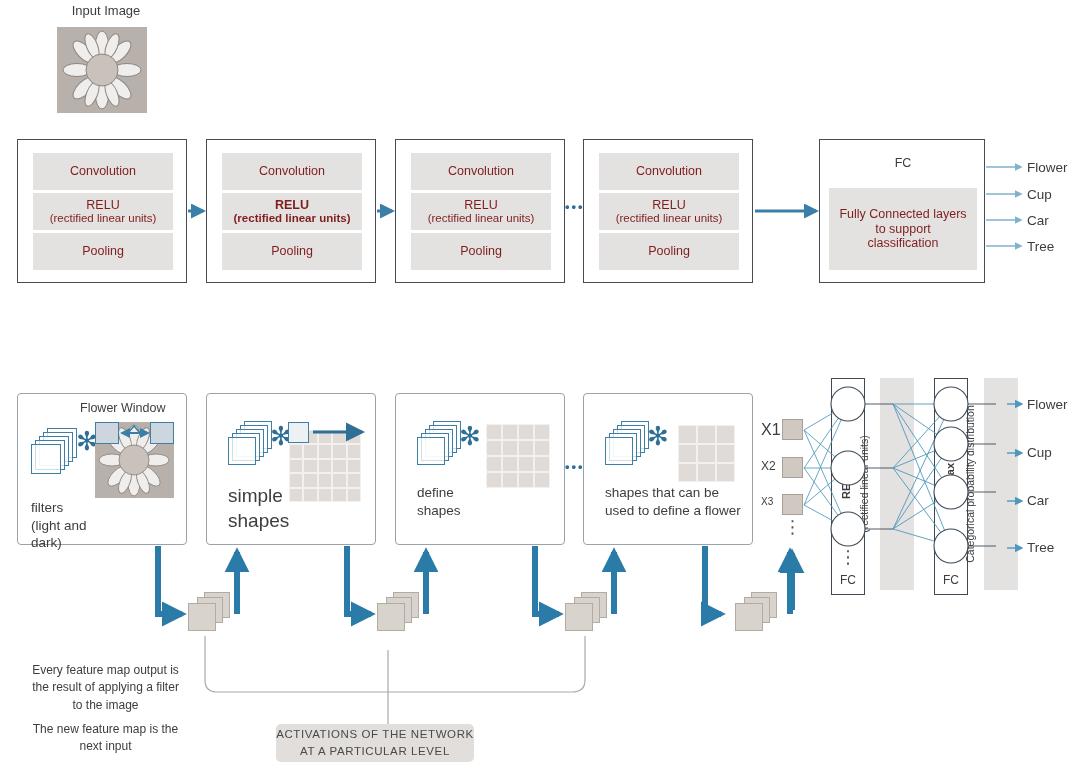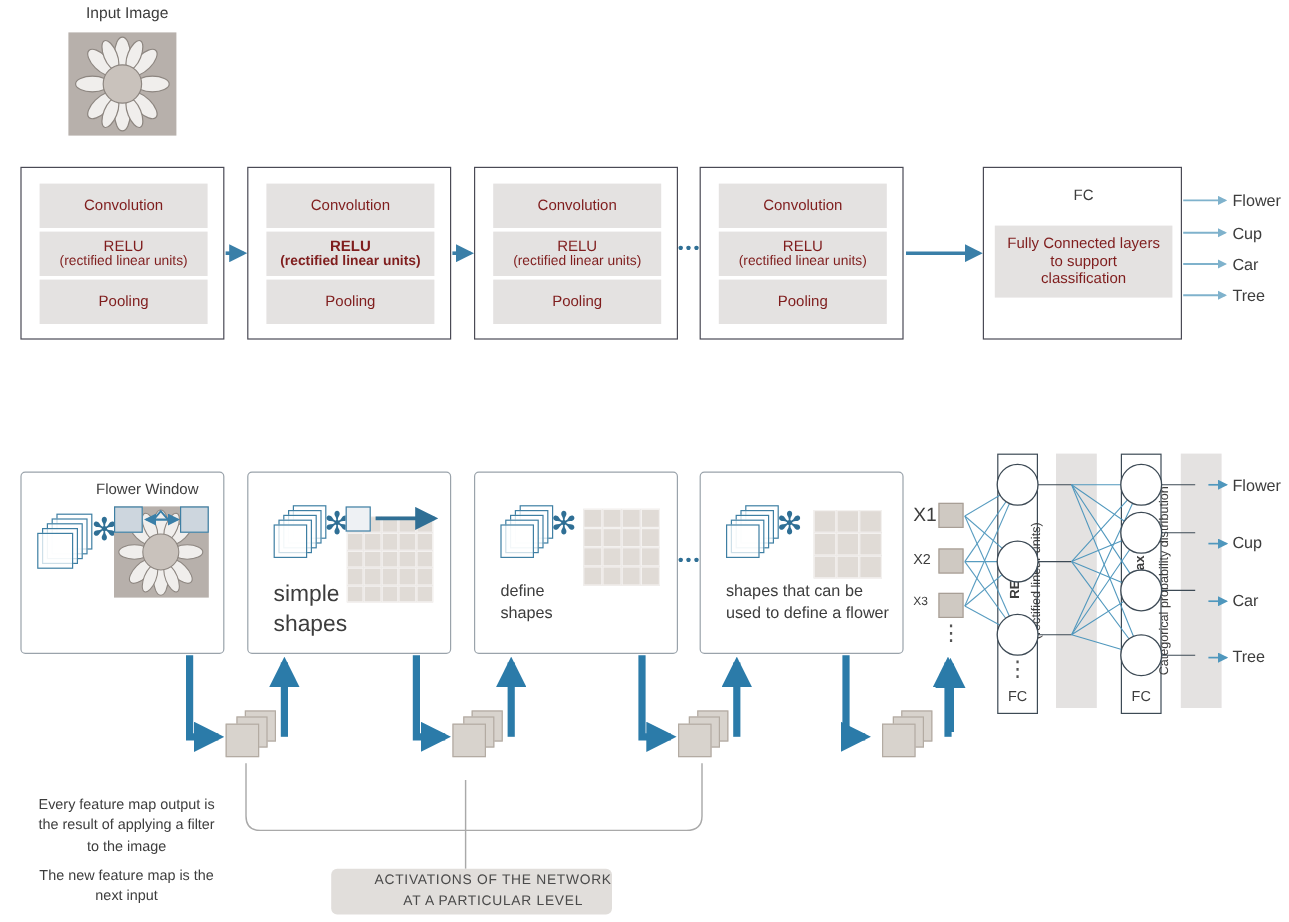--- a/index.html
+++ b/index.html
@@ -102,21 +102,21 @@
     <span style="font-size:11.5px;">(rectified linear units)</span>
   </div>
   <div class="inner" style="position:absolute;left:15px;top:93px;width:140px;height:37px;font-size:12.5px;">
       <span>Pooling</span>
     </div>
 </div>
 <div class="dots3" style="left:565px;top:199px;">•••</div>
 
 <div class="cnnbox abs" style="left:819px;top:139px;width:166px;height:144px;">
   <div class="abs" style="left:0;top:16px;width:166px;text-align:center;font-size:12.5px;">FC</div>
-  <div class="inner" style="position:absolute;left:9px;top:48px;width:148px;height:60px;font-size:12.5px;padding:0 10px;">
+  <div class="inner" style="position:absolute;left:9px;top:48px;width:148px;height:82px;font-size:12.5px;padding:0 10px;">
     <span>Fully Connected layers to support classification</span>
   </div>
 </div>
 
 <div class="abs cls" style="left:1027px;top:160px;">Flower</div>
 <div class="abs cls" style="left:1027px;top:187px;">Cup</div>
 <div class="abs cls" style="left:1027px;top:213px;">Car</div>
 <div class="abs cls" style="left:1027px;top:239px;">Tree</div>
 
 <div class="panel abs" style="left:17px;top:393px;width:170px;height:152px;">
@@ -155,20 +155,23 @@
         <marker id="mk-sw" markerWidth="5" markerHeight="5" refX="4" refY="2.5" orient="auto">
           <path d="M0,0 L5,2.5 L0,5 z" fill="#3a7fa8"></path>
         </marker>
     <marker id="mk-swl" markerWidth="5" markerHeight="5" refX="1" refY="2.5" orient="auto">
           <path d="M5,0 L0,2.5 L5,5 z" fill="#3a7fa8"></path>
         </marker>
       </defs>
     <line x1="104" y1="39" x2="130" y2="39" stroke="#3a7fa8" stroke-width="2" marker-end="url(#mk-sw)" marker-start="url(#mk-swl)"></line>
     <path d="M110,39 L116,32 L122,39" fill="none" stroke="#3a7fa8" stroke-width="1.6"></path>
   </svg>
+  <div class="abs" style="left:13px;top:105px;width:110px;font-size:13.5px;line-height:1.3;white-space:pre-line;">filters
+(light and
+dark)</div>
 </div>
 
 <div class="panel abs" style="left:206px;top:393px;width:170px;height:152px;">
   <div class="filtsq" style="left:37px;top:27px;width:28px;height:28px;"></div>
   <div class="filtsq" style="left:33px;top:31px;width:28px;height:28px;"></div>
   <div class="filtsq" style="left:29px;top:35px;width:28px;height:28px;"></div>
   <div class="filtsq" style="left:25px;top:39px;width:28px;height:28px;"></div>
   <div class="filtsq" style="left:21px;top:43px;width:28px;height:28px;"></div>
   <div class="star" style="left:63px;top:29px;">✻</div>
   <div class="abs" style="left:82px;top:36px;width:72px;height:72px;">
@@ -415,14 +418,14 @@
 <div class="abs cls" style="left:1027px;top:397px;">Flower</div>
 <div class="abs cls" style="left:1027px;top:445px;">Cup</div>
 <div class="abs cls" style="left:1027px;top:493px;">Car</div>
 <div class="abs cls" style="left:1027px;top:540px;">Tree</div>
 
 <div class="note" style="left:18px;top:662px;width:175px;white-space:pre-line;">Every feature map output is
 the result of applying a filter
 to the image</div>
 <div class="note" style="left:18px;top:721px;width:175px;white-space:pre-line;">The new feature map is the
 next input</div>
-<div class="actbox" style="left:276px;top:724px;width:198px;height:38px;white-space:pre-line;padding-left:36px;">ACTIVATIONS OF THE NETWORK
+<div class="actbox" style="left:276px;top:724px;width:198px;height:38px;white-space:pre-line;">ACTIVATIONS OF THE NETWORK
 AT A PARTICULAR LEVEL</div>
 
 </body></html>

